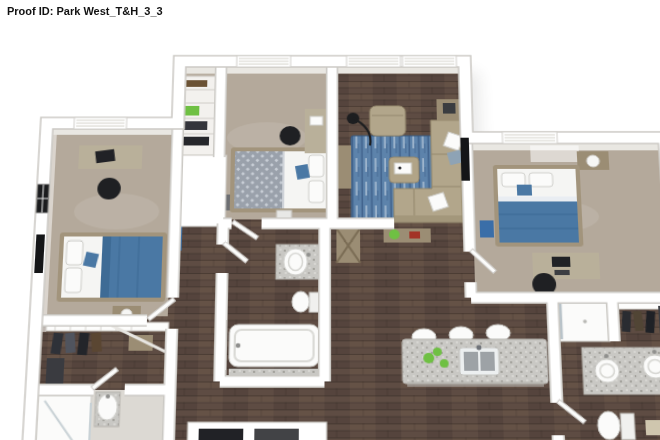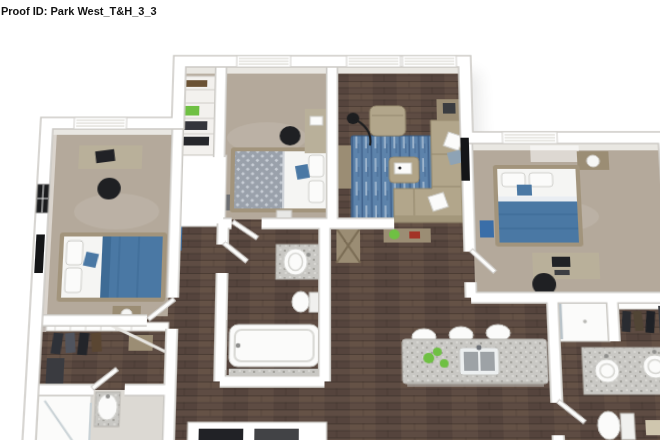--- a/index.html
+++ b/index.html
@@ -1,21 +1,21 @@
 <!DOCTYPE html>
 <html style="--wall: #ffffff; --wall-edge: #cbc9c4; --carpet: #b4a99b; --wood: #5e4c43; --wood-light: #76614f; --wood-dark: #453630; --rug: #5d83ab; --rug-dark: #3f618b; --duvet: #4a78a4; --duvet-dark: #39658f; --linen: #f5f5f3; --sofa: #b2a68b; --sofa-dark: #93876c; --bedframe: #a2947c; --granite: #c9c8c4; --green: #6fc043; --tile: #dcd9d3; --steel: #212226; --furn-wood: #9b8d74;"><head>
 <meta charset="utf-8">
 <style>
   html,body{margin:0;padding:0;}
   body{
     width:660px;height:440px;overflow:hidden;position:relative;
     background:#ffffff;font-family:"Liberation Sans", sans-serif;
   }
   .proof-label{
-    position:absolute;left:1px;top:5px;z-index:30;
+    position:absolute;left:7px;top:5px;z-index:30;
     font-size:11px;font-weight:bold;color:#111;letter-spacing:0;
   }
   .scene{position:absolute;left:0;top:0;width:660px;height:440px;z-index:10;}
   .plan{
     position:absolute;left:-20px;top:-2px;width:700px;height:470px;
     transform-origin:50% 100%;
     transform:perspective(1050px) rotateX(11deg) scale(1.12);
   }
   
   .carpet{fill:var(--carpet);}

